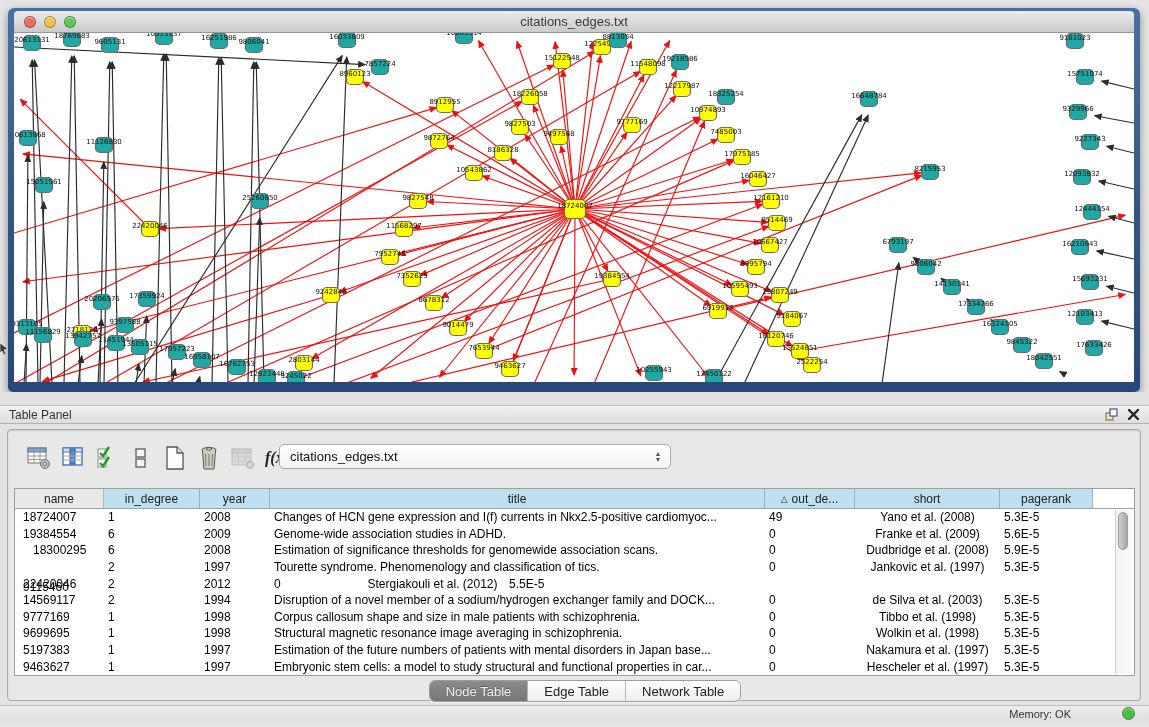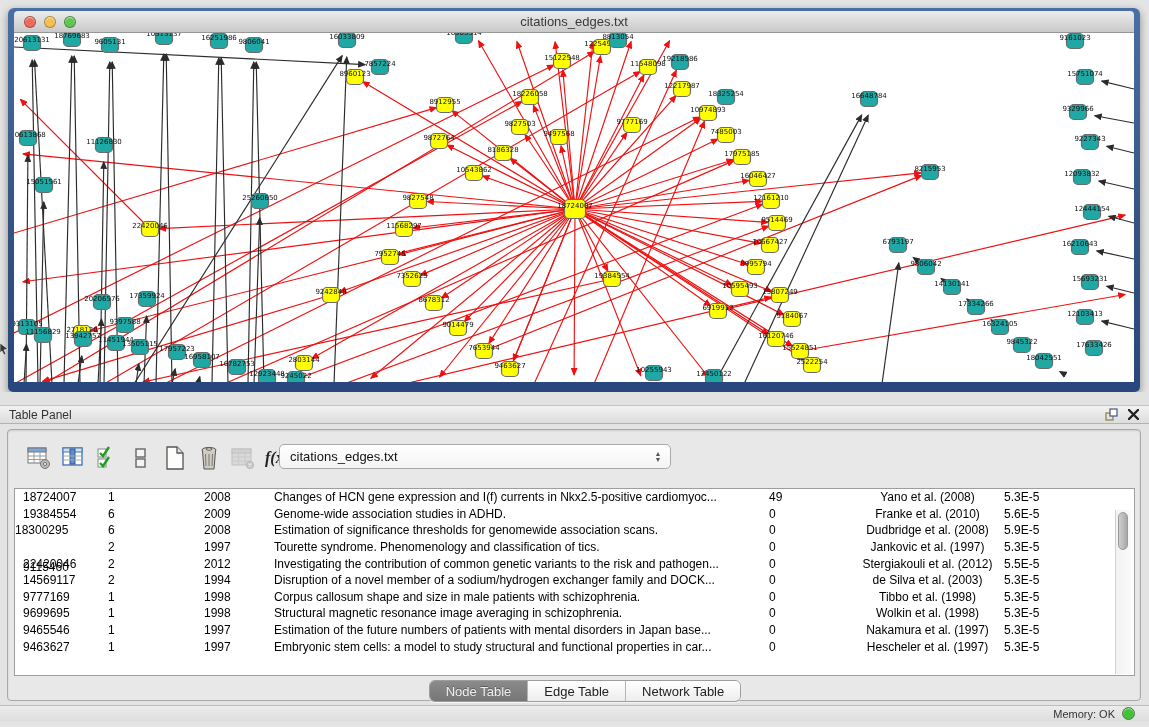--- a/index.html
+++ b/index.html
@@ -108,21 +108,21 @@
   .seg-btn:last-child{border-right:none;}
   .seg-btn.selected{
     background:linear-gradient(#8b8b8b,#767676);color:#f0f0f0;
     text-shadow:0 -1px 0 rgba(0,0,0,.3);
   }
   
   .status-bar{
     position:absolute;left:0;top:705px;width:1149px;height:16px;
     background:linear-gradient(#ececec,#dedede);
     border-top:1px solid #bdbdbd;box-sizing:border-box;
-    display:flex;align-items:center;justify-content:flex-end;
+    display:flex;align-items:center;justify-content:flex-end;gap:44px;
   }
   .memory-label{font-size:11px;color:#333;margin-right:7px;}
   .memory-dot{width:13px;height:13px;border-radius:50%;margin-right:14px;
     border:1px solid #6a6a6a;box-sizing:border-box;
     box-shadow:inset 0 1px 1px rgba(255,255,255,.5);}
   .mouse-cursor{position:absolute;left:0px;top:343px;}
 </style>
 </head>
 <body>
 
@@ -540,62 +540,85 @@
       </div>
     <div class="combo">
       <span>citations_edges.txt</span>
       <span class="combo-stepper">
           <span>▲</span>
           <span>▼</span>
         </span>
     </div>
 
     <div class="data-table">
+      <div class="thead" id="thead">
+          <div class="th gray" style="width: 89px;">
+            <span>name</span>
+          </div>
+          <div class="th" style="width: 96px;">
+            <span>in_degree</span>
+          </div>
+          <div class="th" style="width: 70px;">
+            <span>year</span>
+          </div>
+          <div class="th" style="width: 495px;">
+            <span>title</span>
+          </div>
+          <div class="th" style="width: 90px;">
+            <span class="sort-glyph">△</span>
+            <span>out_de...</span>
+          </div>
+          <div class="th" style="width: 145px;">
+            <span>short</span>
+          </div>
+          <div class="th" style="width: 93px;">
+            <span>pagerank</span>
+          </div>
+        </div>
       <div id="tbody">
           <div class="trow">
             <div class="td" style="width: 89px; text-align: left; padding-left: 8px;">18724007</div>
             <div class="td" style="width: 96px; text-align: left;">1</div>
             <div class="td" style="width: 70px; text-align: left;">2008</div>
             <div class="td" style="width: 495px; text-align: left;">Changes of HCN gene expression and I(f) currents in Nkx2.5-positive cardiomyoc...</div>
             <div class="td" style="width: 90px; text-align: left;">49</div>
             <div class="td" style="width: 145px; text-align: center;">Yano et al. (2008)</div>
             <div class="td" style="width: 93px; text-align: left;">5.3E-5</div>
           </div>
           <div class="trow">
             <div class="td" style="width: 89px; text-align: left; padding-left: 8px;">19384554</div>
             <div class="td" style="width: 96px; text-align: left;">6</div>
             <div class="td" style="width: 70px; text-align: left;">2009</div>
             <div class="td" style="width: 495px; text-align: left;">Genome-wide association studies in ADHD.</div>
             <div class="td" style="width: 90px; text-align: left;">0</div>
-            <div class="td" style="width: 145px; text-align: center;">Franke et al. (2010)</div>
+            <div class="td" style="width: 145px; text-align: center;">Franke et al. (2009)</div>
             <div class="td" style="width: 93px; text-align: left;">5.6E-5</div>
           </div>
           <div class="trow">
-            <div class="td" style="width: 89px; text-align: left; padding-left: 0;">18300295</div>
+            <div class="td" style="width: 89px; text-align: left; padding-left: 18px;">18300295</div>
             <div class="td" style="width: 96px; text-align: left;">6</div>
             <div class="td" style="width: 70px; text-align: left;">2008</div>
             <div class="td" style="width: 495px; text-align: left;">Estimation of significance thresholds for genomewide association scans.</div>
             <div class="td" style="width: 90px; text-align: left;">0</div>
             <div class="td" style="width: 145px; text-align: center;">Dudbridge et al. (2008)</div>
             <div class="td" style="width: 93px; text-align: left;">5.9E-5</div>
           </div>
           <div class="trow">
             <div class="td" style="width: 89px; text-align: left; padding-left: 8px; margin-top: 40px;">9115460</div>
             <div class="td" style="width: 96px; text-align: left;">2</div>
             <div class="td" style="width: 70px; text-align: left;">1997</div>
             <div class="td" style="width: 495px; text-align: left;">Tourette syndrome. Phenomenology and classification of tics.</div>
             <div class="td" style="width: 90px; text-align: left;">0</div>
             <div class="td" style="width: 145px; text-align: center;">Jankovic et al. (1997)</div>
             <div class="td" style="width: 93px; text-align: left;">5.3E-5</div>
           </div>
           <div class="trow">
             <div class="td" style="width: 89px; text-align: left; padding-left: 8px;">22420046</div>
             <div class="td" style="width: 96px; text-align: left;">2</div>
             <div class="td" style="width: 70px; text-align: left;">2012</div>
-            <div class="td" style="width: 495px; text-align: left;">Investigating the contribution of common genetic variants to the risk and pathogen...</div>
             <div class="td" style="width: 90px; text-align: left;">0</div>
             <div class="td" style="width: 145px; text-align: center;">Stergiakouli et al. (2012)</div>
             <div class="td" style="width: 93px; text-align: left;">5.5E-5</div>
           </div>
           <div class="trow">
             <div class="td" style="width: 89px; text-align: left; padding-left: 8px;">14569117</div>
             <div class="td" style="width: 96px; text-align: left;">2</div>
             <div class="td" style="width: 70px; text-align: left;">1994</div>
             <div class="td" style="width: 495px; text-align: left;">Disruption of a novel member of a sodium/hydrogen exchanger family and DOCK...</div>
             <div class="td" style="width: 90px; text-align: left;">0</div>
@@ -614,21 +637,21 @@
           <div class="trow">
             <div class="td" style="width: 89px; text-align: left; padding-left: 8px;">9699695</div>
             <div class="td" style="width: 96px; text-align: left;">1</div>
             <div class="td" style="width: 70px; text-align: left;">1998</div>
             <div class="td" style="width: 495px; text-align: left;">Structural magnetic resonance image averaging in schizophrenia.</div>
             <div class="td" style="width: 90px; text-align: left;">0</div>
             <div class="td" style="width: 145px; text-align: center;">Wolkin et al. (1998)</div>
             <div class="td" style="width: 93px; text-align: left;">5.3E-5</div>
           </div>
           <div class="trow">
-            <div class="td" style="width: 89px; text-align: left; padding-left: 8px;">9465546</div>
+            <div class="td" style="width: 89px; text-align: left; padding-left: 8px;">5197383</div>
             <div class="td" style="width: 96px; text-align: left;">1</div>
             <div class="td" style="width: 70px; text-align: left;">1997</div>
             <div class="td" style="width: 495px; text-align: left;">Estimation of the future numbers of patients with mental disorders in Japan base...</div>
             <div class="td" style="width: 90px; text-align: left;">0</div>
             <div class="td" style="width: 145px; text-align: center;">Nakamura et al. (1997)</div>
             <div class="td" style="width: 93px; text-align: left;">5.3E-5</div>
           </div>
           <div class="trow">
             <div class="td" style="width: 89px; text-align: left; padding-left: 8px;">9463627</div>
             <div class="td" style="width: 96px; text-align: left;">1</div>

